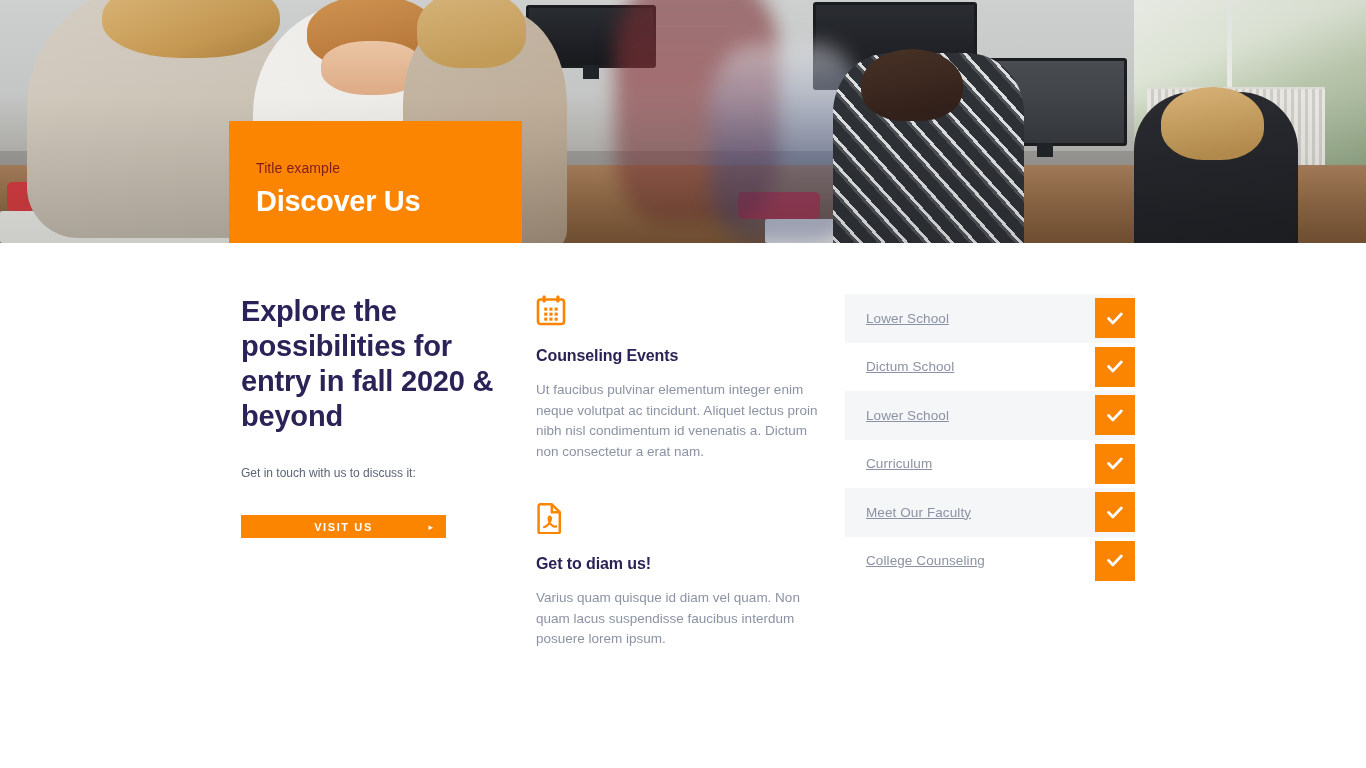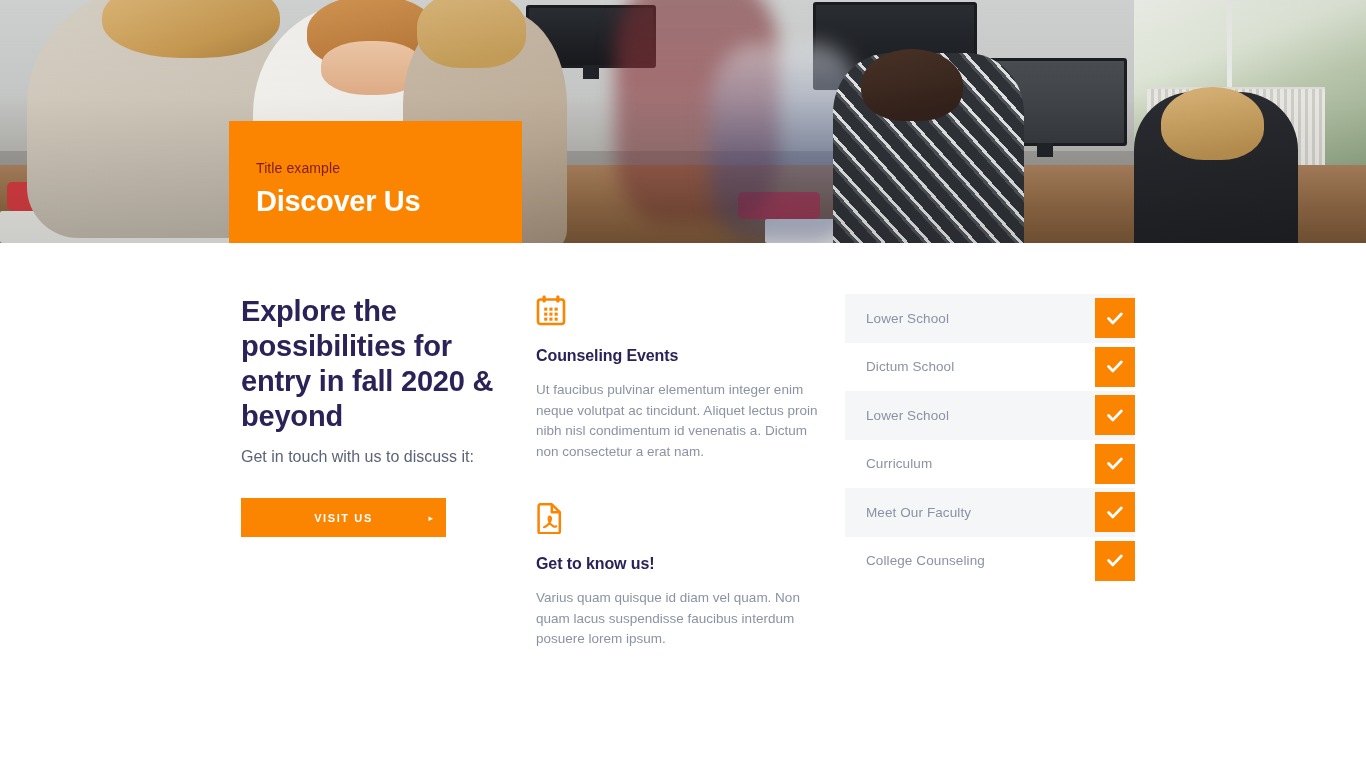--- a/index.html
+++ b/index.html
@@ -198,31 +198,31 @@
   .col-right  { position: absolute; left: 845px; top: 51px; width: 290px; }
 
   .big-heading {
     color: #2b2257;
     font-size: 29px;
     line-height: 35px;
     font-weight: 800;
     letter-spacing: -0.2px;
   }
   .lead {
-    margin-top: 10px;
+    margin-top: 27px;
     color: #5c6378;
-    font-size: 16px;
+    font-size: 12px;
     line-height: 25px;
     font-weight: 400;
   }
   .btn {
     display: block;
     margin-top: 29px;
     width: 205px;
-    height: 39px;
+    height: 23px;
     background: #fb8500;
     border: none;
     position: relative;
     cursor: pointer;
   }
   .btn-label {
     position: absolute;
     left: 0; right: 0; top: 50%;
     transform: translateY(-50%);
     text-align: center;
@@ -268,20 +268,21 @@
     display: flex;
     align-items: center;
   }
   .link-row.alt { background: #f5f6f8; }
   .link-text {
     padding-left: 21px;
     color: #8b92a3;
     font-size: 13.5px;
     font-weight: 400;
     letter-spacing: 0.1px;
+    text-decoration: underline;
   }
   .link-check {
     position: absolute;
     right: 0;
     top: 50%;
     transform: translateY(-50%);
     width: 40px;
     height: 40px;
     background: #fb8500;
     display: flex;
@@ -369,21 +370,21 @@
     </div>
 
     <div class="feature">
       <span class="feature-icon">
         <svg width="30" height="32" viewBox="0 0 30 32" fill="none" xmlns="http://www.w3.org/2000/svg">
           <path d="M4.2 2.3h11.6l8.0 7.9v19.5a1.6 1.6 0 0 1-1.6 1.6H4.2a1.6 1.6 0 0 1-1.6-1.6V3.9a1.6 1.6 0 0 1 1.6-1.6z" stroke="#fb8500" stroke-width="2.5" stroke-linejoin="round"></path>
           <path d="M15.8 2.6v7.6h7.6" stroke="#fb8500" stroke-width="2.5" stroke-linejoin="round"></path>
           <path d="M8.0 25.2c3.0-1.0 5.2-3.4 6.4-6.2.7-1.7.9-3.6-.2-4.2-1.0-.5-1.7.7-1.6 2.2.2 2.6 2.1 5.6 4.3 7.0 1.2.8 2.6 1.0 3.3.2" stroke="#fb8500" stroke-width="2.1" stroke-linecap="round" stroke-linejoin="round" fill="none"></path>
         </svg>
       </span>
-      <h2 class="feature-title">Get to know us!</h2>
+      <h2 class="feature-title">Get to diam us!</h2>
       <p class="feature-body">Varius quam quisque id diam vel quam. Non quam lacus suspendisse faucibus interdum posuere lorem ipsum.</p>
     </div>
 
   </div>
 
   <div class="col-right">
     <div class="link-list">
 
       <div class="link-row alt">
         <span class="link-text">Lower School</span>

